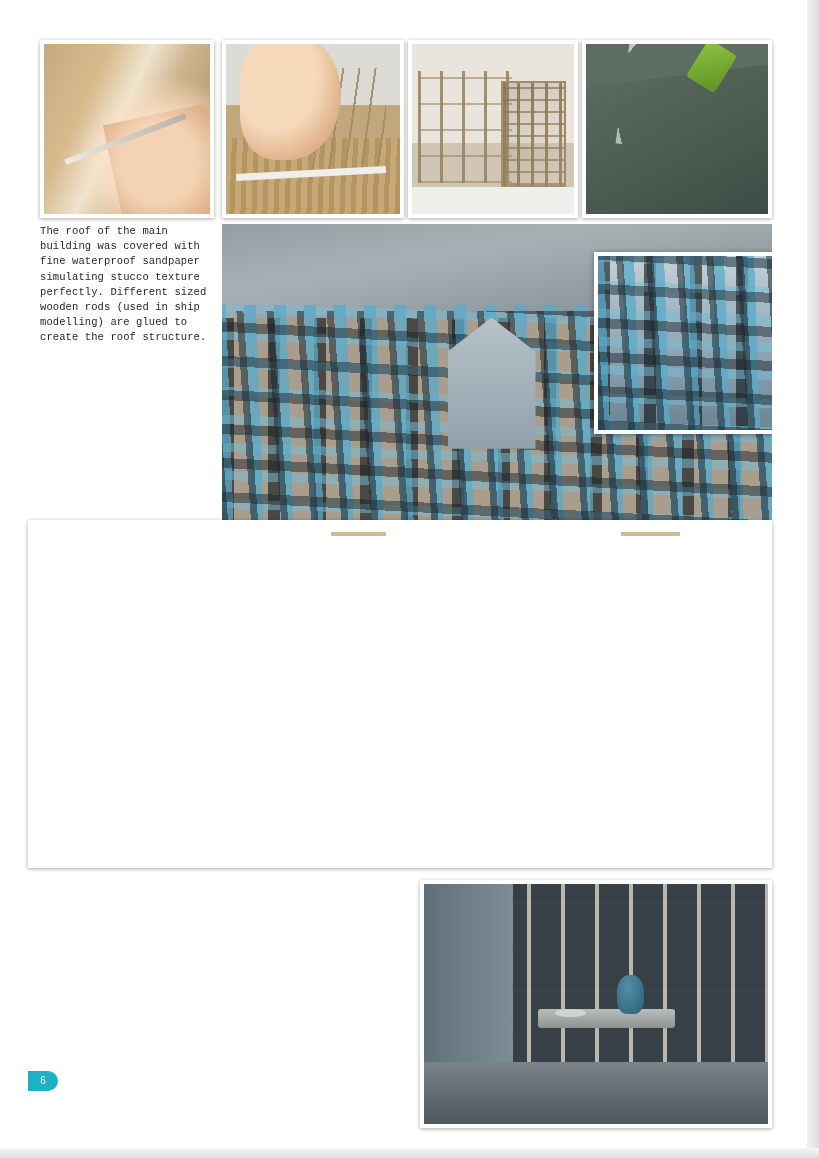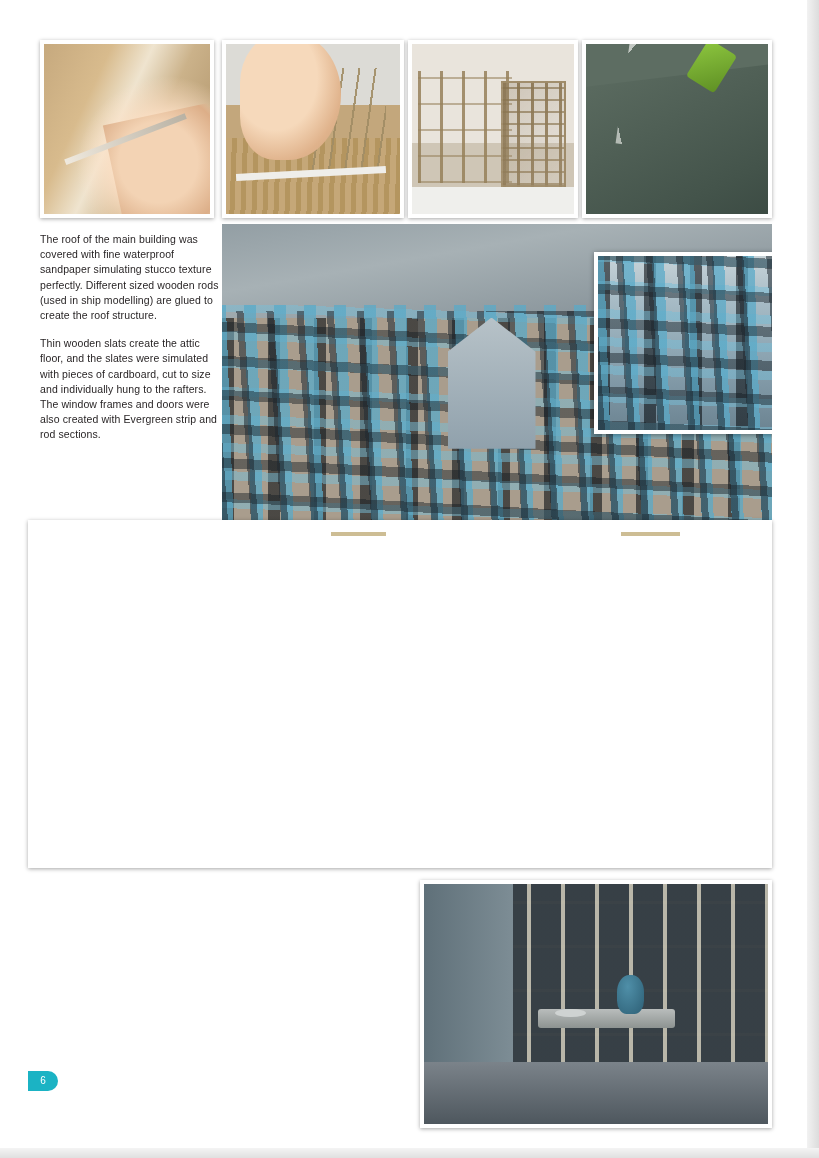--- a/index.html
+++ b/index.html
@@ -61,21 +61,21 @@
   .caption {
     position: absolute;
     left: 12px;
     top: 196px;
     width: 180px;
     font-size: 10.5px;
     line-height: 15.2px;
     color: #231f20;
     letter-spacing: 0.1px;
   }
-  .caption p { margin: 8px 0 13px 0; }
+  .caption p { margin: 0 0 13px 0; font-family: Liberation Mono, monospace; }
 
   
   .page-num {
     position: absolute;
     left: 0px;
     top: 1043px;
     width: 30px;
     height: 20px;
     border-radius: 0 10px 10px 0;
     background: #1bb3c4;
@@ -346,21 +346,20 @@
     <div class="photo framed img-tool" style="left:554px; top:12px; width:190px; height:178px;">
       <div class="ph-inner">
         <div class="board"></div>
         <div class="plier"></div>
         <div class="greentip"></div>
       </div>
     </div>
 
     <div class="caption">
       <p>The roof of the main building was covered with fine waterproof sandpaper simulating stucco texture perfectly. Different sized wooden rods (used in ship modelling) are glued to create the roof structure.</p>
-      <p>Thin wooden slats create the attic floor, and the slates were simulated with pieces of cardboard, cut to size and individually hung to the rafters. The window frames and doors were also created with Evergreen strip and rod sections.</p>
     </div>
 
     <div class="photo model taped" style="left:194px; top:196px; width:550px; height:312px;">
       <div class="bg-room"></div>
       <div class="ph-inner">
         <div class="roof"></div>
         <div class="dark"></div>
         <div class="tiles"></div>
         <div class="slats"></div>
         <div class="gable" style="left:41%; top:30%;"></div>

